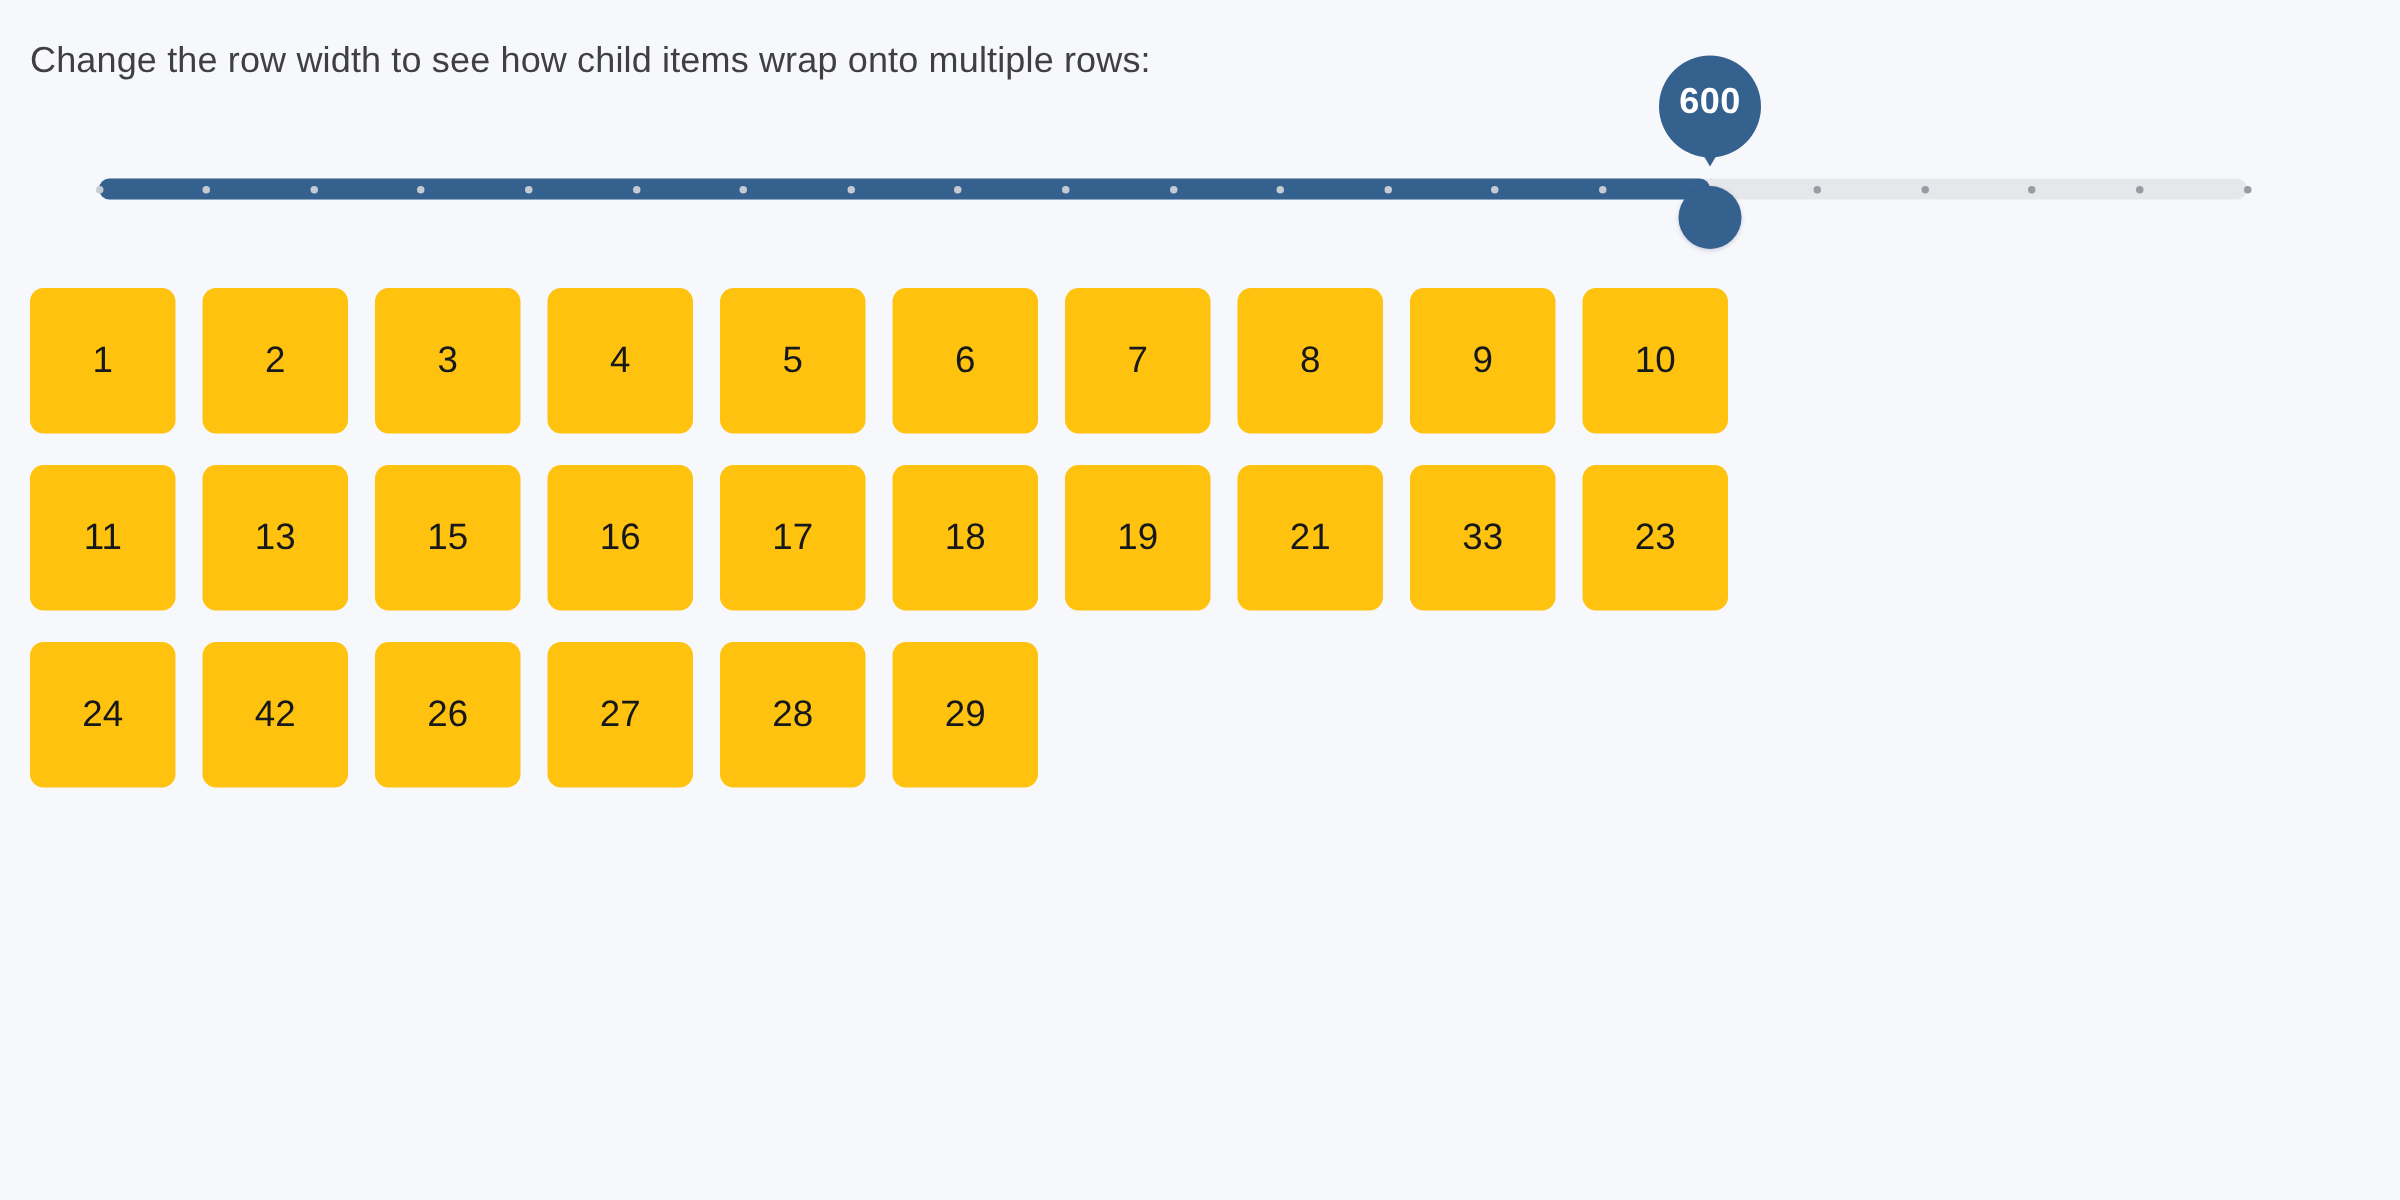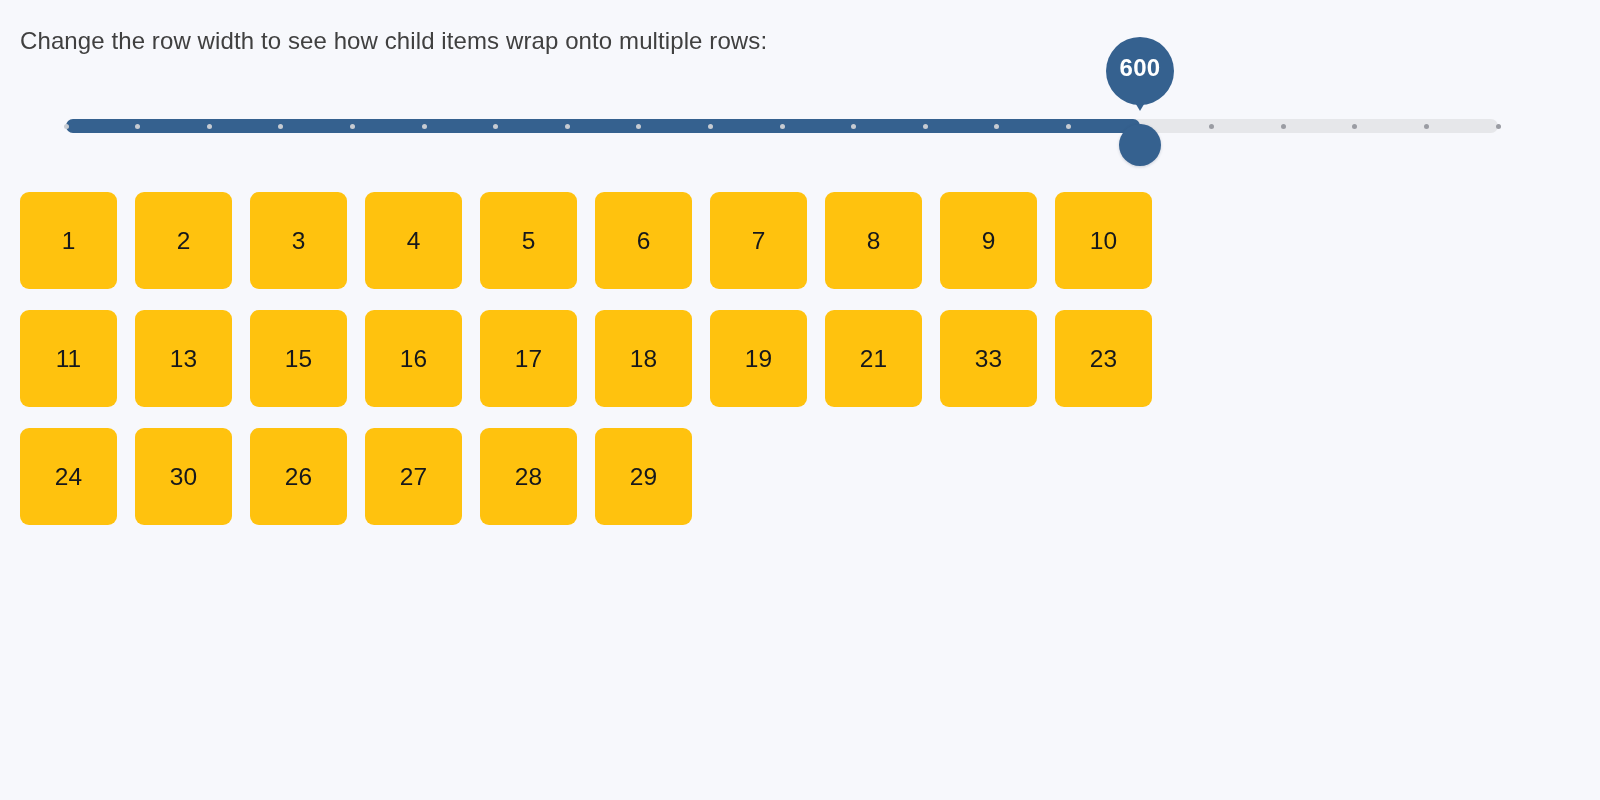--- a/index.html
+++ b/index.html
@@ -219,18 +219,18 @@
     <div class="flex-item">13</div>
     <div class="flex-item">15</div>
     <div class="flex-item">16</div>
     <div class="flex-item">17</div>
     <div class="flex-item">18</div>
     <div class="flex-item">19</div>
     <div class="flex-item">21</div>
     <div class="flex-item">33</div>
     <div class="flex-item">23</div>
     <div class="flex-item">24</div>
-    <div class="flex-item">30</div>
+    <div class="flex-item">42</div>
     <div class="flex-item">26</div>
     <div class="flex-item">27</div>
     <div class="flex-item">28</div>
     <div class="flex-item">29</div>
   </div>
 
 </body></html>

